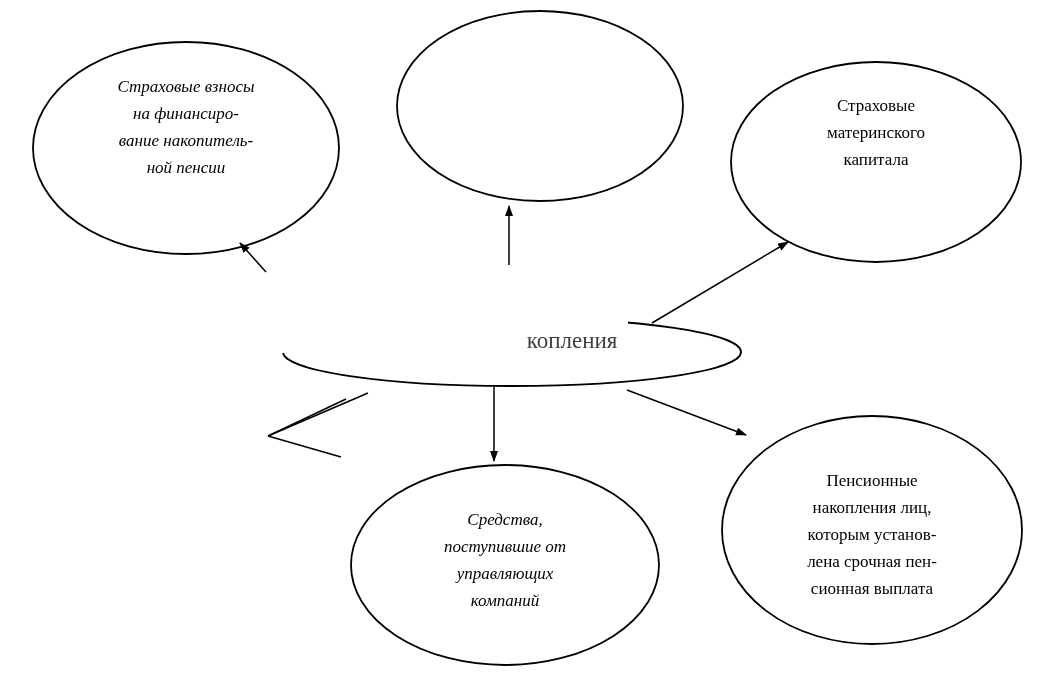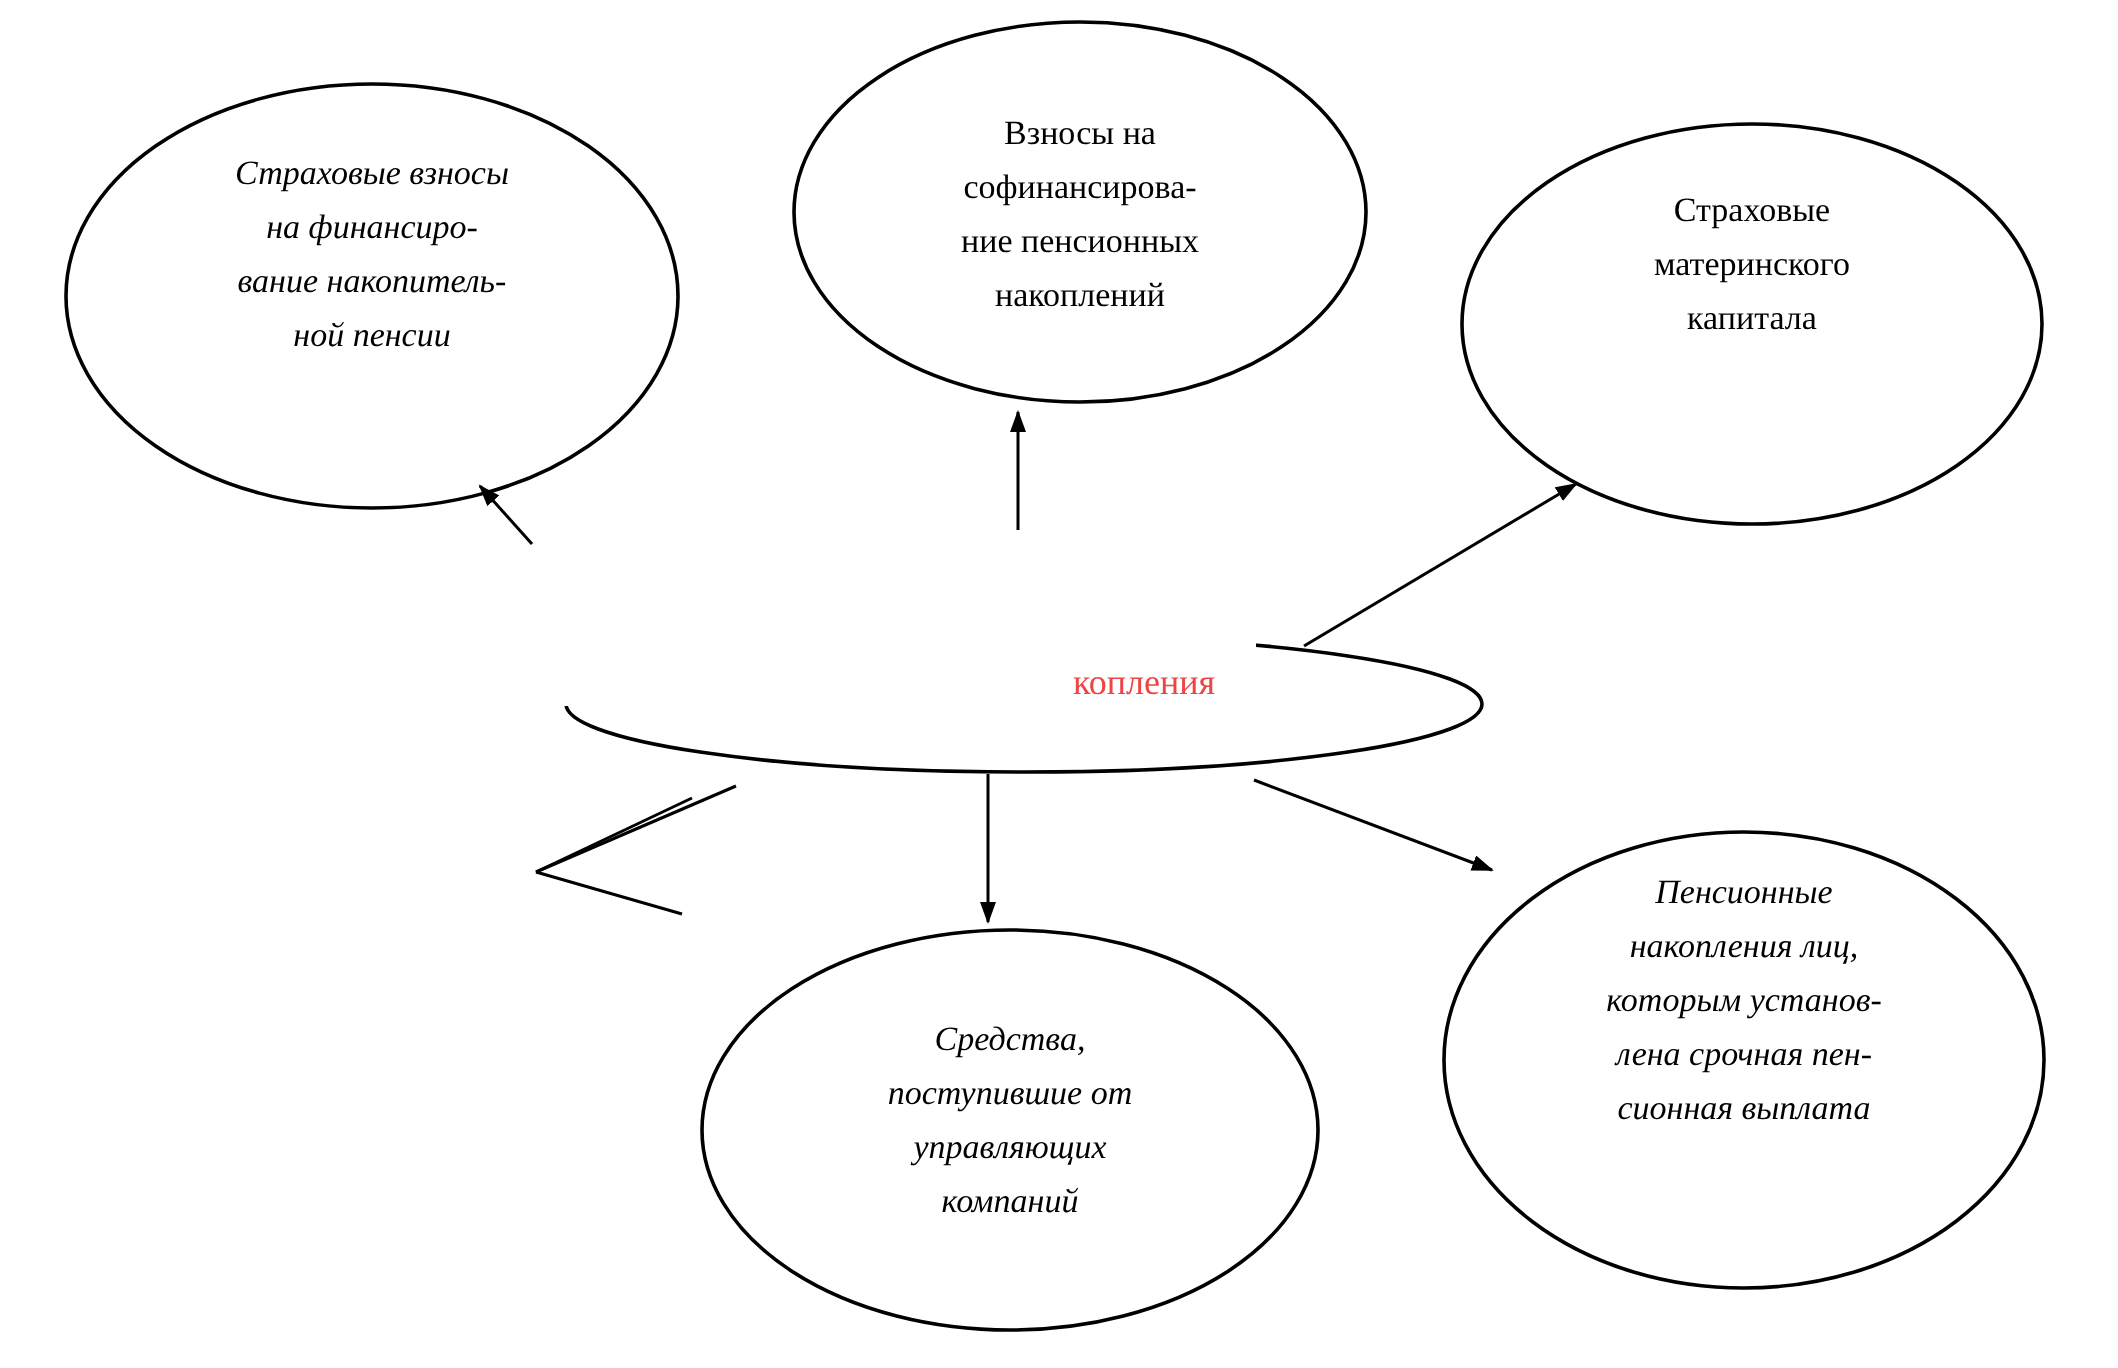--- a/index.html
+++ b/index.html
@@ -27,23 +27,23 @@
     text-align: center;
     white-space: pre-line;
     font-size: 17px;
     line-height: 27px;
     color: #000000;
     width: 320px;
   }
   .center-label {
     position: absolute;
     transform: translate(-50%, -50%);
-    font-size: 18px;
+    font-size: 23px;
     line-height: 20px;
-    color: #ef4444;
+    color: #404040;
     white-space: nowrap;
   }
 </style>
 </head>
 <body>
 
 <div class="canvas">
 
   <svg width="1059" height="684" viewBox="0 0 1059 684">
     <defs>
@@ -71,35 +71,31 @@
     <line x1="368" y1="393" x2="268" y2="436" stroke="#000000" stroke-width="1.5"></line>
     <line x1="268" y1="436" x2="346" y2="399" stroke="#000000" stroke-width="1.5"></line>
     <line x1="268" y1="436" x2="341" y2="457" stroke="#000000" stroke-width="1.5"></line>
   </svg>
 
   <div class="node-label" style="left:186px; top:127px;font-style:italic;">Страховые взносы
 на финансиро-
 вание накопитель-
 ной пенсии</div>
 
-  <div class="node-label" style="left:540px; top:107px;">Взносы на
-софинансирова-
-ние пенсионных
-накоплений</div>
 
   <div class="node-label" style="left:876px; top:132px;">Страховые
 материнского
 капитала</div>
 
   <div class="node-label" style="left:505px; top:560px;font-style:italic;">Средства,
 поступившие от
 управляющих
 компаний</div>
 
-  <div class="node-label" style="left:872px; top:500px;font-style:italic;">Пенсионные
+  <div class="node-label" style="left:872px; top:534px;">Пенсионные
 накопления лиц,
 которым установ-
 лена срочная пен-
 сионная выплата</div>
 
   <div class="center-label" style="left:572px; top:341px;">копления</div>
 
 </div>
 
 </body></html>

